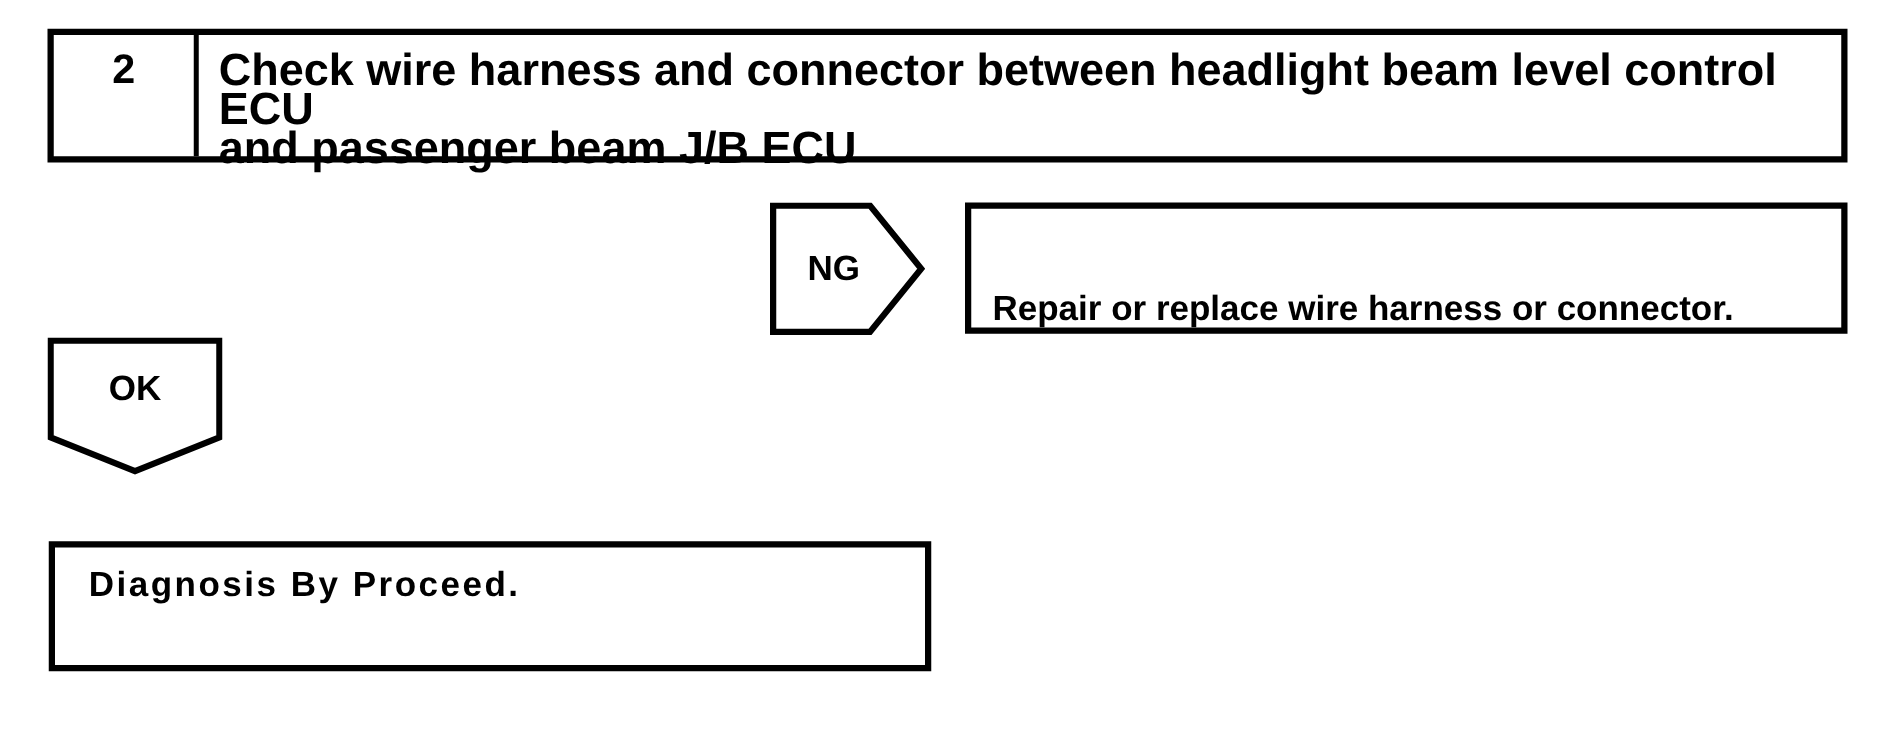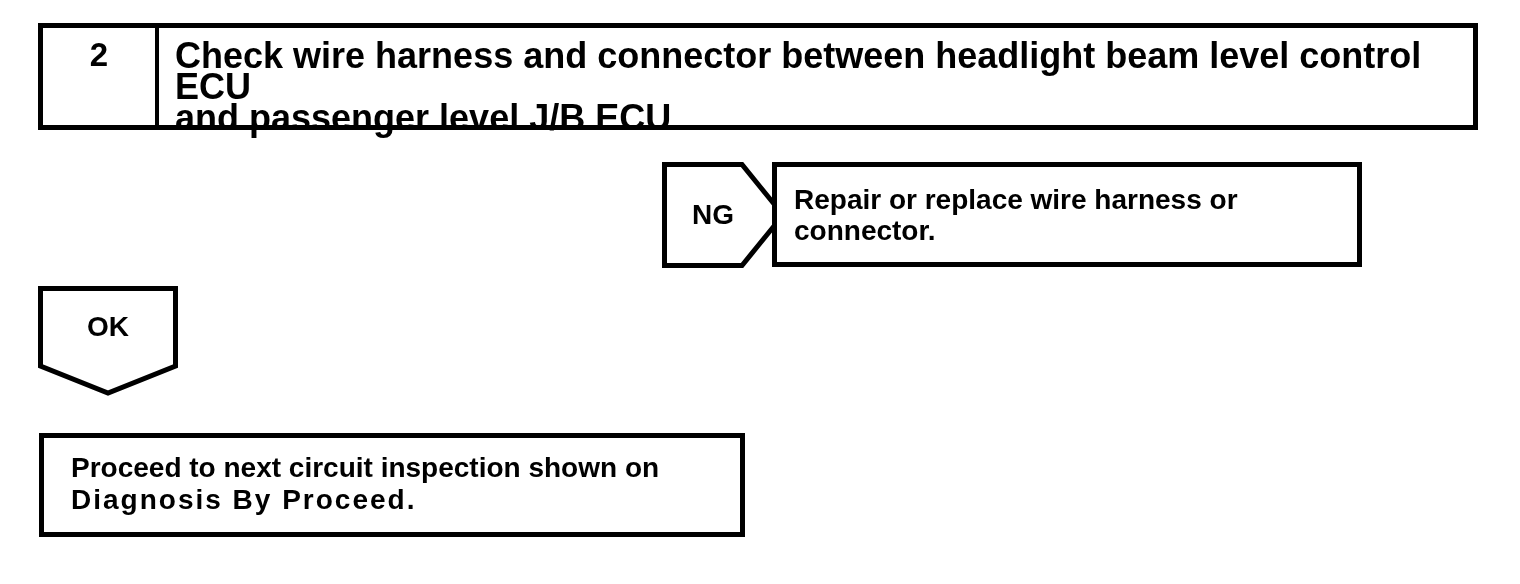--- a/index.html
+++ b/index.html
@@ -45,24 +45,24 @@
   .step-title-cell {
     flex: 1;
     padding: 12px 20px 0 16px;
     font-size: 36px;
     line-height: 31px;
   }
   
   .action-box {
     left: 772px;
     top: 162px;
-    width: 590px;
+    width: 706px;
     height: 105px;
     display: flex;
-    align-items: center;
+    align-items: flex-end;
     padding-left: 17px;
     font-size: 28px;
     line-height: 31px;
   }
   
   .result-box {
     left: 39px;
     top: 433px;
     width: 706px;
     height: 104px;
@@ -73,25 +73,24 @@
   .ls2 { letter-spacing: 2px; }
   
   .connector {
     position: absolute;
   }
   .ng-connector {
     left: 616px;
     top: 162px;
     width: 124px;
     height: 106px;
-    margin-left: 46px;
   }
   .ok-connector {
     left: 38px;
-    top: 286px;
+    top: 270px;
     width: 140px;
     height: 110px;
   }
   .connector svg {
     position: absolute;
     left: 0;
     top: 0;
     display: block;
   }
   .connector .lbl {
@@ -118,21 +117,21 @@
 <body>
 
 <div class="page">
 
   <div class="box step-box">
     <div class="step-number-cell">
       <span>2</span>
     </div>
     <div class="step-title-cell">
       <div>Check wire harness and connector between headlight beam level control ECU</div>
-      <div>and passenger level J/B ECU</div>
+      <div>and passenger beam J/B ECU</div>
     </div>
   </div>
 
   <div class="connector ng-connector">
     <svg width="124" height="106" viewBox="0 0 124 106">
       <polygon points="2.5,2.5 80,2.5 121,53 80,103.5 2.5,103.5" fill="#ffffff" stroke="#000000" stroke-width="5" stroke-linejoin="miter"></polygon>
     </svg>
     <div class="lbl">NG</div>
   </div>
 
@@ -141,17 +140,16 @@
   </div>
 
   <div class="connector ok-connector">
     <svg width="140" height="110" viewBox="0 0 140 110">
       <polygon points="2.5,2.5 137.5,2.5 137.5,80 70,107 2.5,80" fill="#ffffff" stroke="#000000" stroke-width="5" stroke-linejoin="miter"></polygon>
     </svg>
     <div class="lbl">OK</div>
   </div>
 
   <div class="box result-box">
-    <div>Proceed to next circuit inspection shown on</div>
     <div class="ls2">Diagnosis By Proceed.</div>
   </div>
 
 </div>
 
 </body></html>

